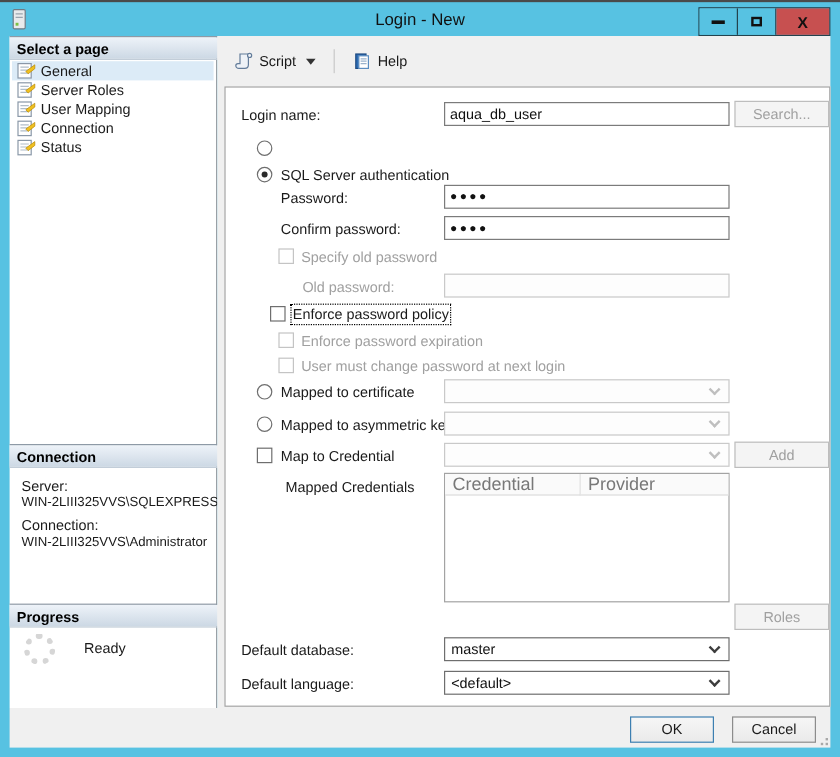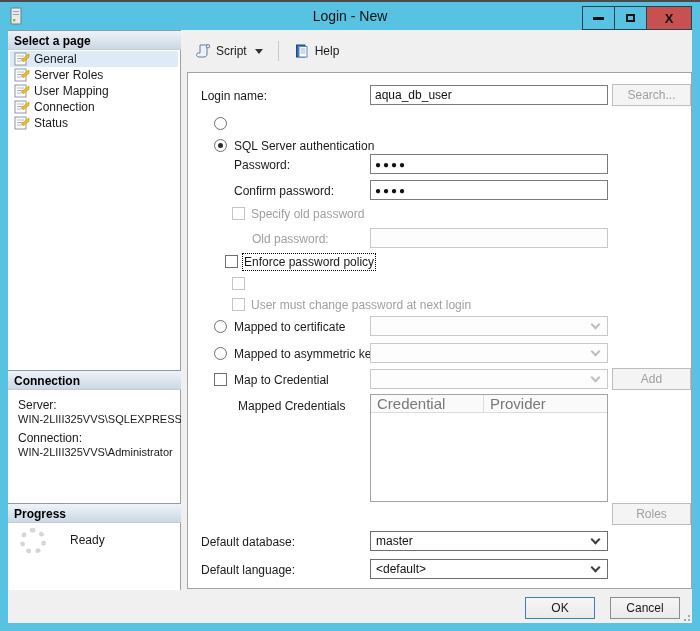--- a/index.html
+++ b/index.html
@@ -208,20 +208,21 @@
       <input class="inp pw" style="top: 107px;" value="●●●●">
 
       <span class="cb dis" style="left:44px;top:134px;"></span>
       <span class="lbl dis" style="left:63px;top:134px;">Specify old password</span>
       <span class="lbl dis" style="left:64px;top:159px;">Old password:</span>
       <input class="inp dis" style="top: 155px;" value="">
 
       <span class="cb" style="left:37px;top:182px;"></span>
       <span class="lbl focus-dotted" style="left:56px;top:182px;">Enforce password policy</span>
       <span class="cb dis" style="left:44px;top:204px;"></span>
+      <span class="lbl dis" style="left:63px;top:204px;">Enforce password expiration</span>
       <span class="cb dis" style="left:44px;top:225px;"></span>
       <span class="lbl dis" style="left:63px;top:225px;">User must change password at next login</span>
 
       <span class="rb" style="left:26px;top:247px;"></span>
       <span class="lbl" style="left:46px;top:247px;">Mapped to certificate</span>
       <div class="combo dis" style="top:243px;">
           <span class="chev"></span>
         </div>
 
       <span class="rb" style="left:26px;top:274px;"></span>

